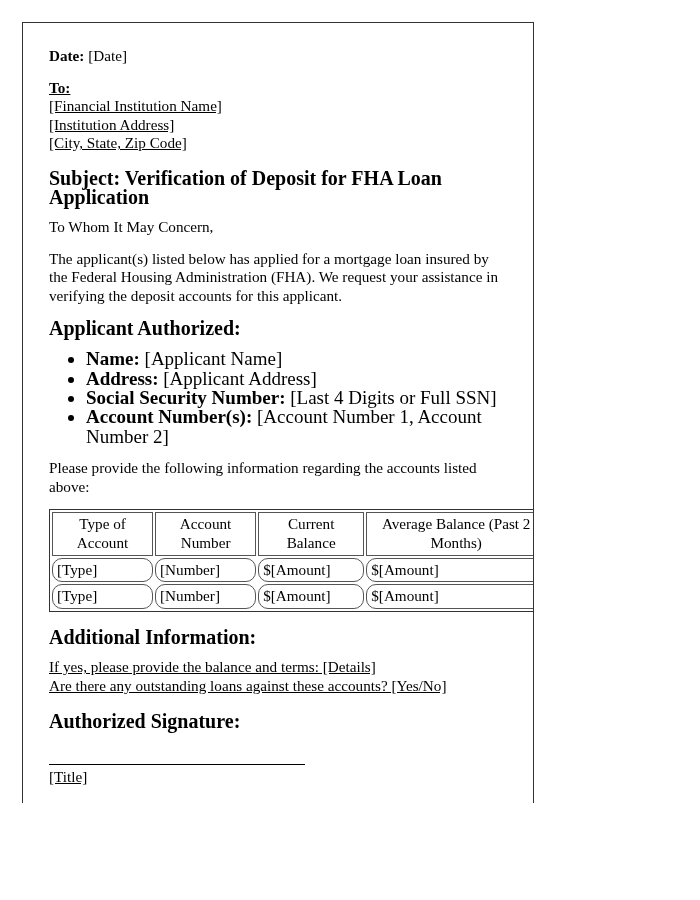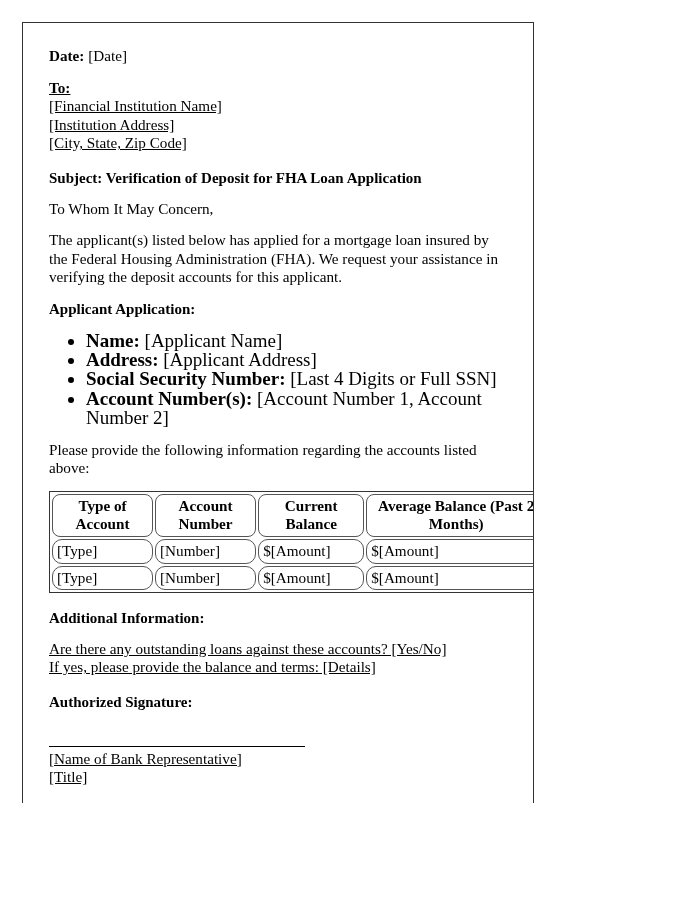--- a/index.html
+++ b/index.html
@@ -46,21 +46,21 @@
     font-size: 15.2px;
     line-height: 18.6px;
     text-decoration: underline;
   }
   .gap-md { height: 16px; }
 
   .bold { font-weight: bold; }
 
   h2.heading {
     margin: 0 0 12px 0;
-    font-size: 15px;
+    font-size: 20px;
     line-height: 18.6px;
     font-weight: bold;
   }
 
   ul.bullets {
     margin: 0 0 13px 0;
     padding-left: 37px;
     list-style-type: disc;
   }
   ul.bullets li {
@@ -81,22 +81,21 @@
   }
   table.vod-table th,
   table.vod-table td {
     border: 1px solid #555555;
     padding: 2px 4px;
     line-height: 18.6px;
     vertical-align: top;
   }
   table.vod-table th {
     text-align: center;
-    font-weight: bold;
-    border-radius: 8px;
+    font-weight: normal;
   }
   table.vod-table td {
     text-align: left;
     font-weight: normal;
     border-radius: 10px;
   }
   col.c1 { width: 100px; }
   col.c2 { width: 100px; }
   col.c3 { width: 105px; }
   col.c4 { width: 178px; }
@@ -127,21 +126,21 @@
     <p class="tight">[City, State, Zip Code]</p>
 
     <div class="gap-md"></div>
 
     <h2 class="heading">Subject: Verification of Deposit for FHA Loan Application</h2>
 
     <p class="block">To Whom It May Concern,</p>
 
     <p class="block">The applicant(s) listed below has applied for a mortgage loan insured by the Federal Housing Administration (FHA). We request your assistance in verifying the deposit accounts for this applicant.</p>
 
-    <h2 class="heading">Applicant Application:</h2>
+    <h2 class="heading">Applicant Authorized:</h2>
     <ul class="bullets">
       <li>
         <span class="bold">Name:</span>
         <span>[Applicant Name]</span>
       </li>
       <li>
         <span class="bold">Address:</span>
         <span>[Applicant Address]</span>
       </li>
       <li>
@@ -185,25 +184,24 @@
           <td>[Type]</td>
           <td>[Number]</td>
           <td>$[Amount]</td>
           <td>$[Amount]</td>
           <td>[Date]</td>
         </tr>
       </tbody>
     </table>
 
     <h2 class="heading">Additional Information:</h2>
+    <p class="tight">If yes, please provide the balance and terms: [Details]</p>
     <p class="tight">Are there any outstanding loans against these accounts? [Yes/No]</p>
-    <p class="tight">If yes, please provide the balance and terms: [Details]</p>
 
     <div class="gap-md"></div>
 
     <h2 class="heading">Authorized Signature:</h2>
     <div class="sig-space"></div>
     <div class="sig-line"></div>
-    <p class="tight">[Name of Bank Representative]</p>
     <p class="tight">[Title]</p>
 
   </div>
 </div>
 
 </body></html>

